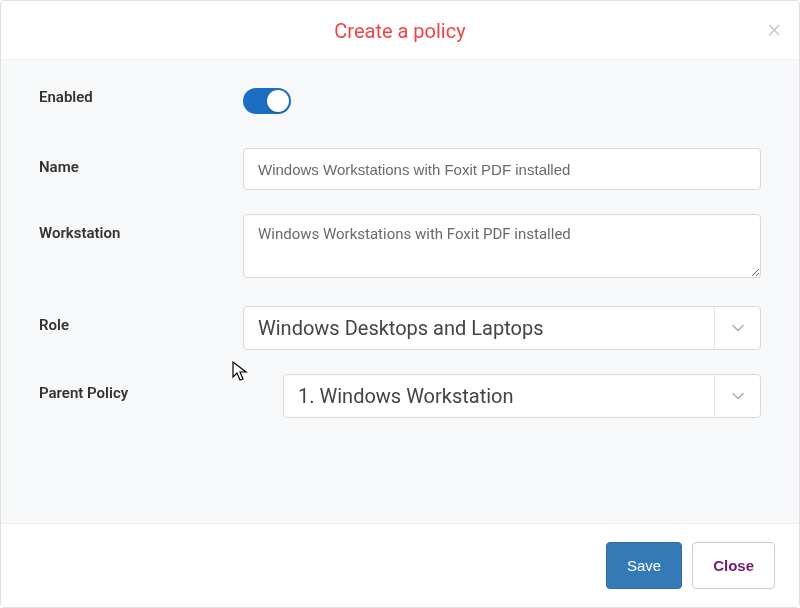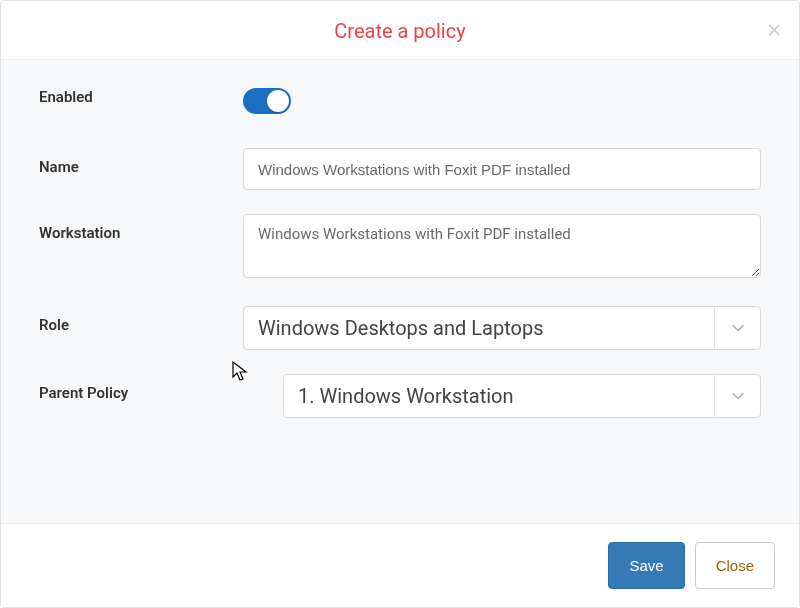--- a/index.html
+++ b/index.html
@@ -159,22 +159,23 @@
       cursor: pointer;
       border: 1px solid transparent;
     }
     .btn-primary {
       background: #337ab7;
       color: #fff;
       border-color: #2e6da4;
     }
     .btn-secondary {
       background: #fff;
-      color: #a16207;
+      color: #701a75;
       border-color: #ccc;
+      font-weight: bold;
     }
     .cursor-arrow {
       position: absolute;
       left: 231px;
       top: 360px;
       pointer-events: none;
       z-index: 100;
     }
   </style>
 </head>

